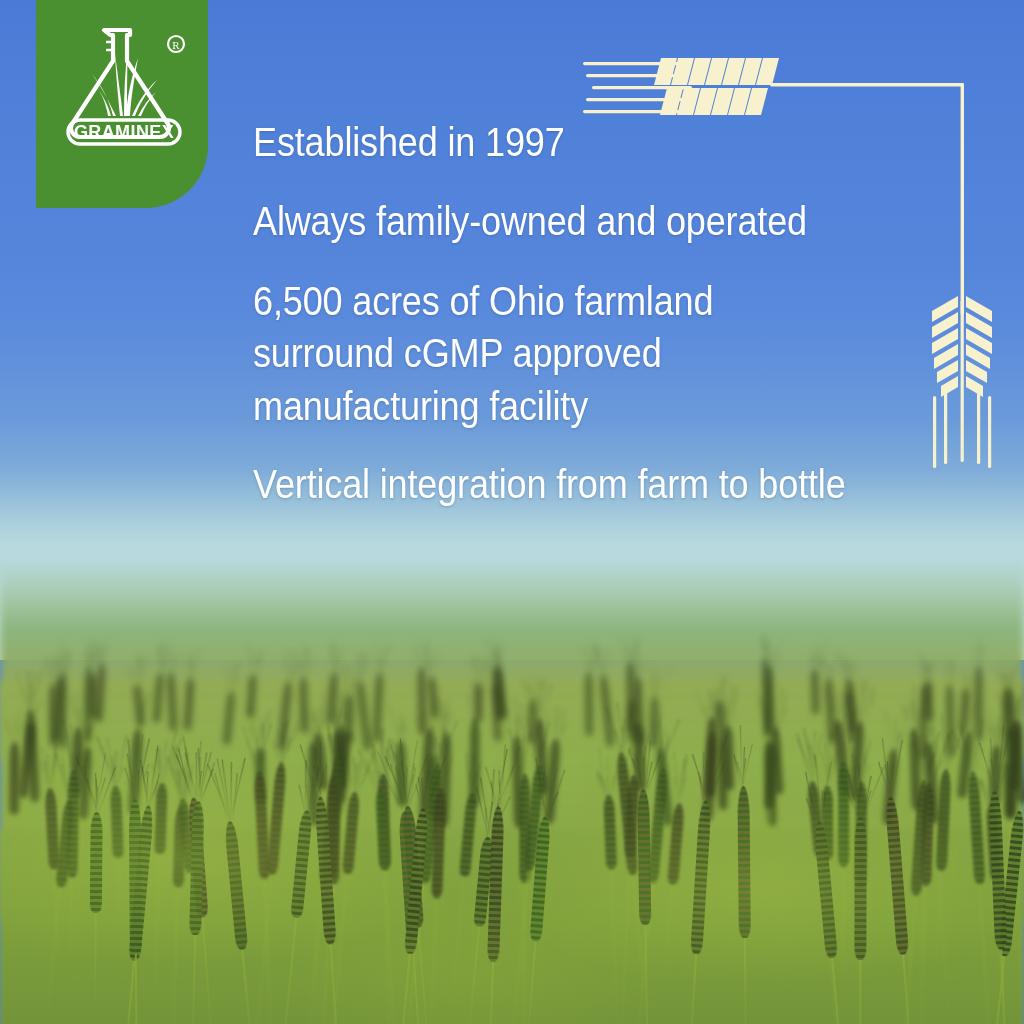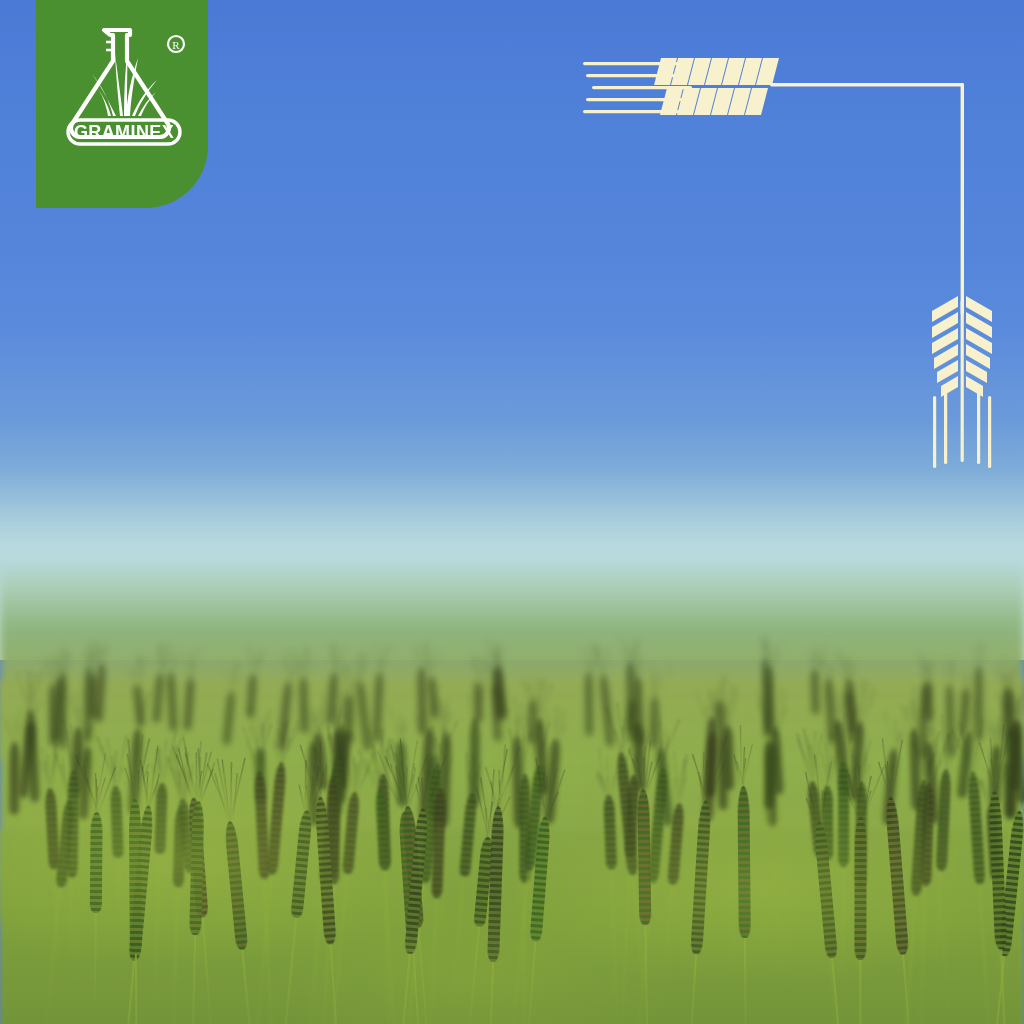--- a/index.html
+++ b/index.html
@@ -1832,14 +1832,22 @@
       <rect x="10" y="100" width="112" height="24" rx="12" fill="none" stroke="#ffffff" stroke-width="3.4"></rect>
       <text x="66" y="118" text-anchor="middle" font-family="Liberation Sans, sans-serif" font-size="18" font-weight="bold" letter-spacing="0.4" fill="#ffffff">GRAMINEX</text>
 
       <g>
         <circle cx="118" cy="24" r="8" fill="none" stroke="#ffffff" stroke-width="2.2"></circle>
         <text x="118" y="29" text-anchor="middle" font-family="Liberation Serif, serif" font-size="11" fill="#ffffff">R</text>
       </g>
     </svg>
   </div>
 
+  <div class="copy">
+    <div class="line">Established in 1997</div>
+    <div class="line">Always family-owned and operated</div>
+    <div class="line multi">6,500 acres of Ohio farmland
+surround cGMP approved
+manufacturing facility</div>
+    <div class="line">Vertical integration from farm to bottle</div>
+  </div>
 
 </div>
 
 </body></html>

